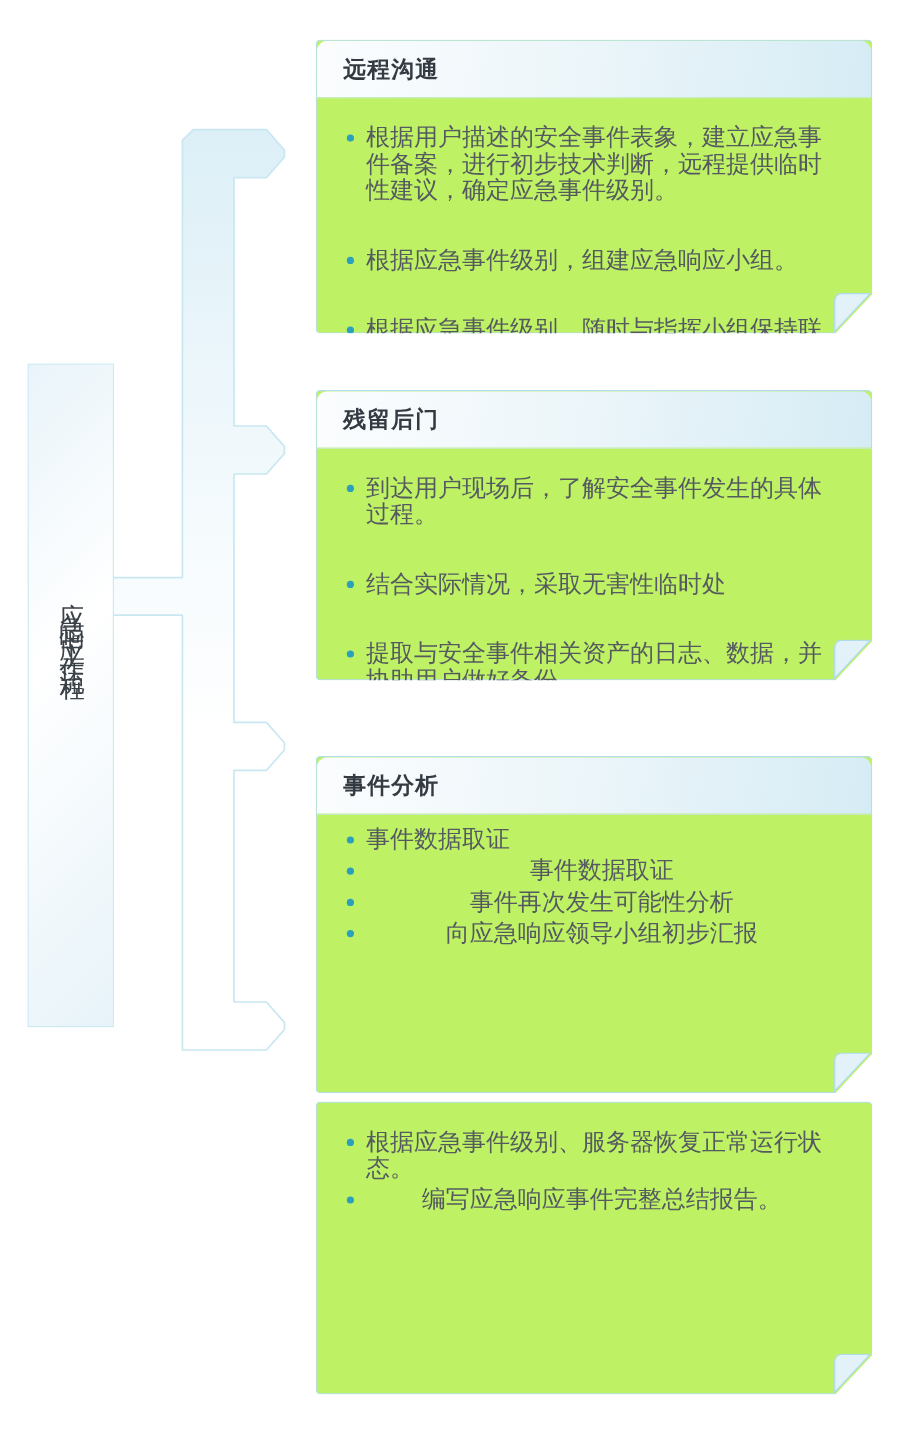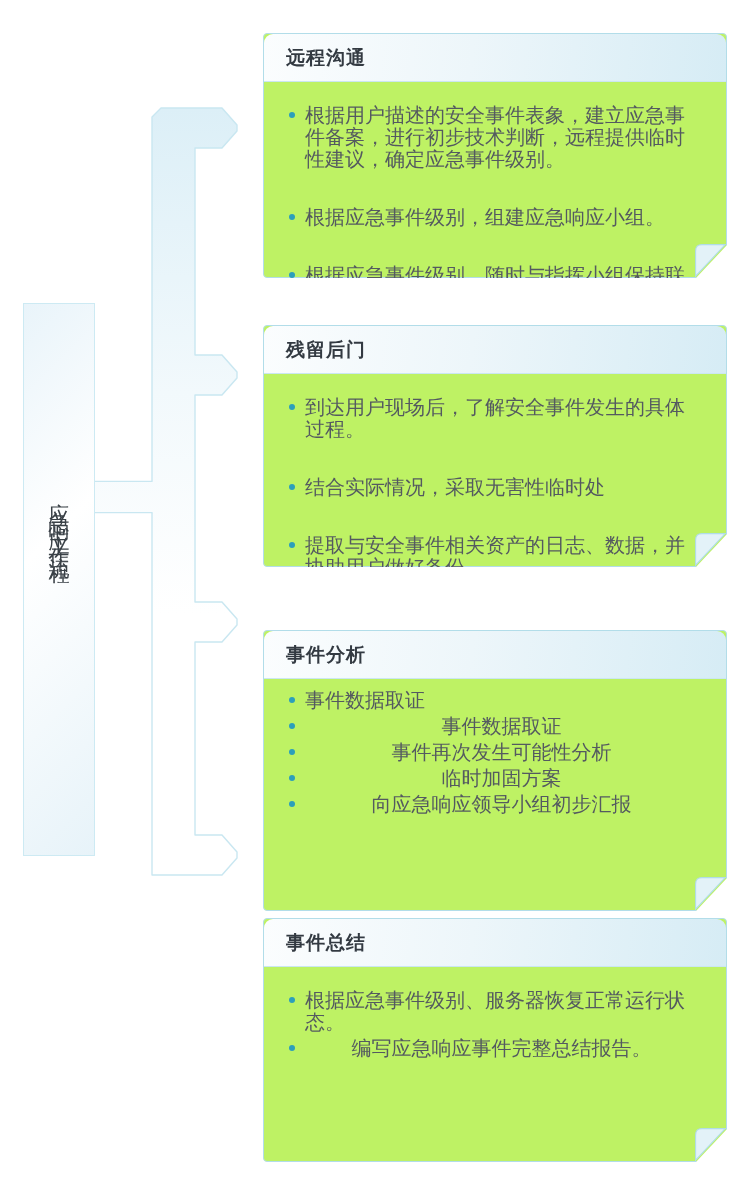--- a/index.html
+++ b/index.html
@@ -135,36 +135,29 @@
         <li class="item">
           <span class="dot"></span>
           <span class="item-text">事件数据取证</span>
         </li>
         <li class="item">
           <span class="dot"></span>
           <span class="item-text">事件再次发生可能性分析</span>
         </li>
         <li class="item">
           <span class="dot"></span>
-          <span class="item-text">临时加固方案</span>
-        </li>
-        <li class="item">
-          <span class="dot"></span>
           <span class="item-text">向应急响应领导小组初步汇报</span>
         </li>
       </ul>
     <svg class="fold" viewBox="0 0 31 33">
       <path d="M 30.2 0.6 L 0.6 32.2 L 0.6 7 Q 0.6 0.6 7 0.6 Z" fill="#e3f2f8" stroke="#b0dce8" stroke-width="1.1"></path>
     </svg>
   </div>
 
   <div class="card c4">
-    <div class="card-header">
-      <span class="card-title">事件总结</span>
-    </div>
     <ul class="items gap-sm">
         <li class="item">
           <span class="dot"></span>
           <span class="item-text">根据应急事件级别、服务器恢复正常运行状态。</span>
         </li>
         <li class="item">
           <span class="dot"></span>
           <span class="item-text">编写应急响应事件完整总结报告。</span>
         </li>
       </ul>

